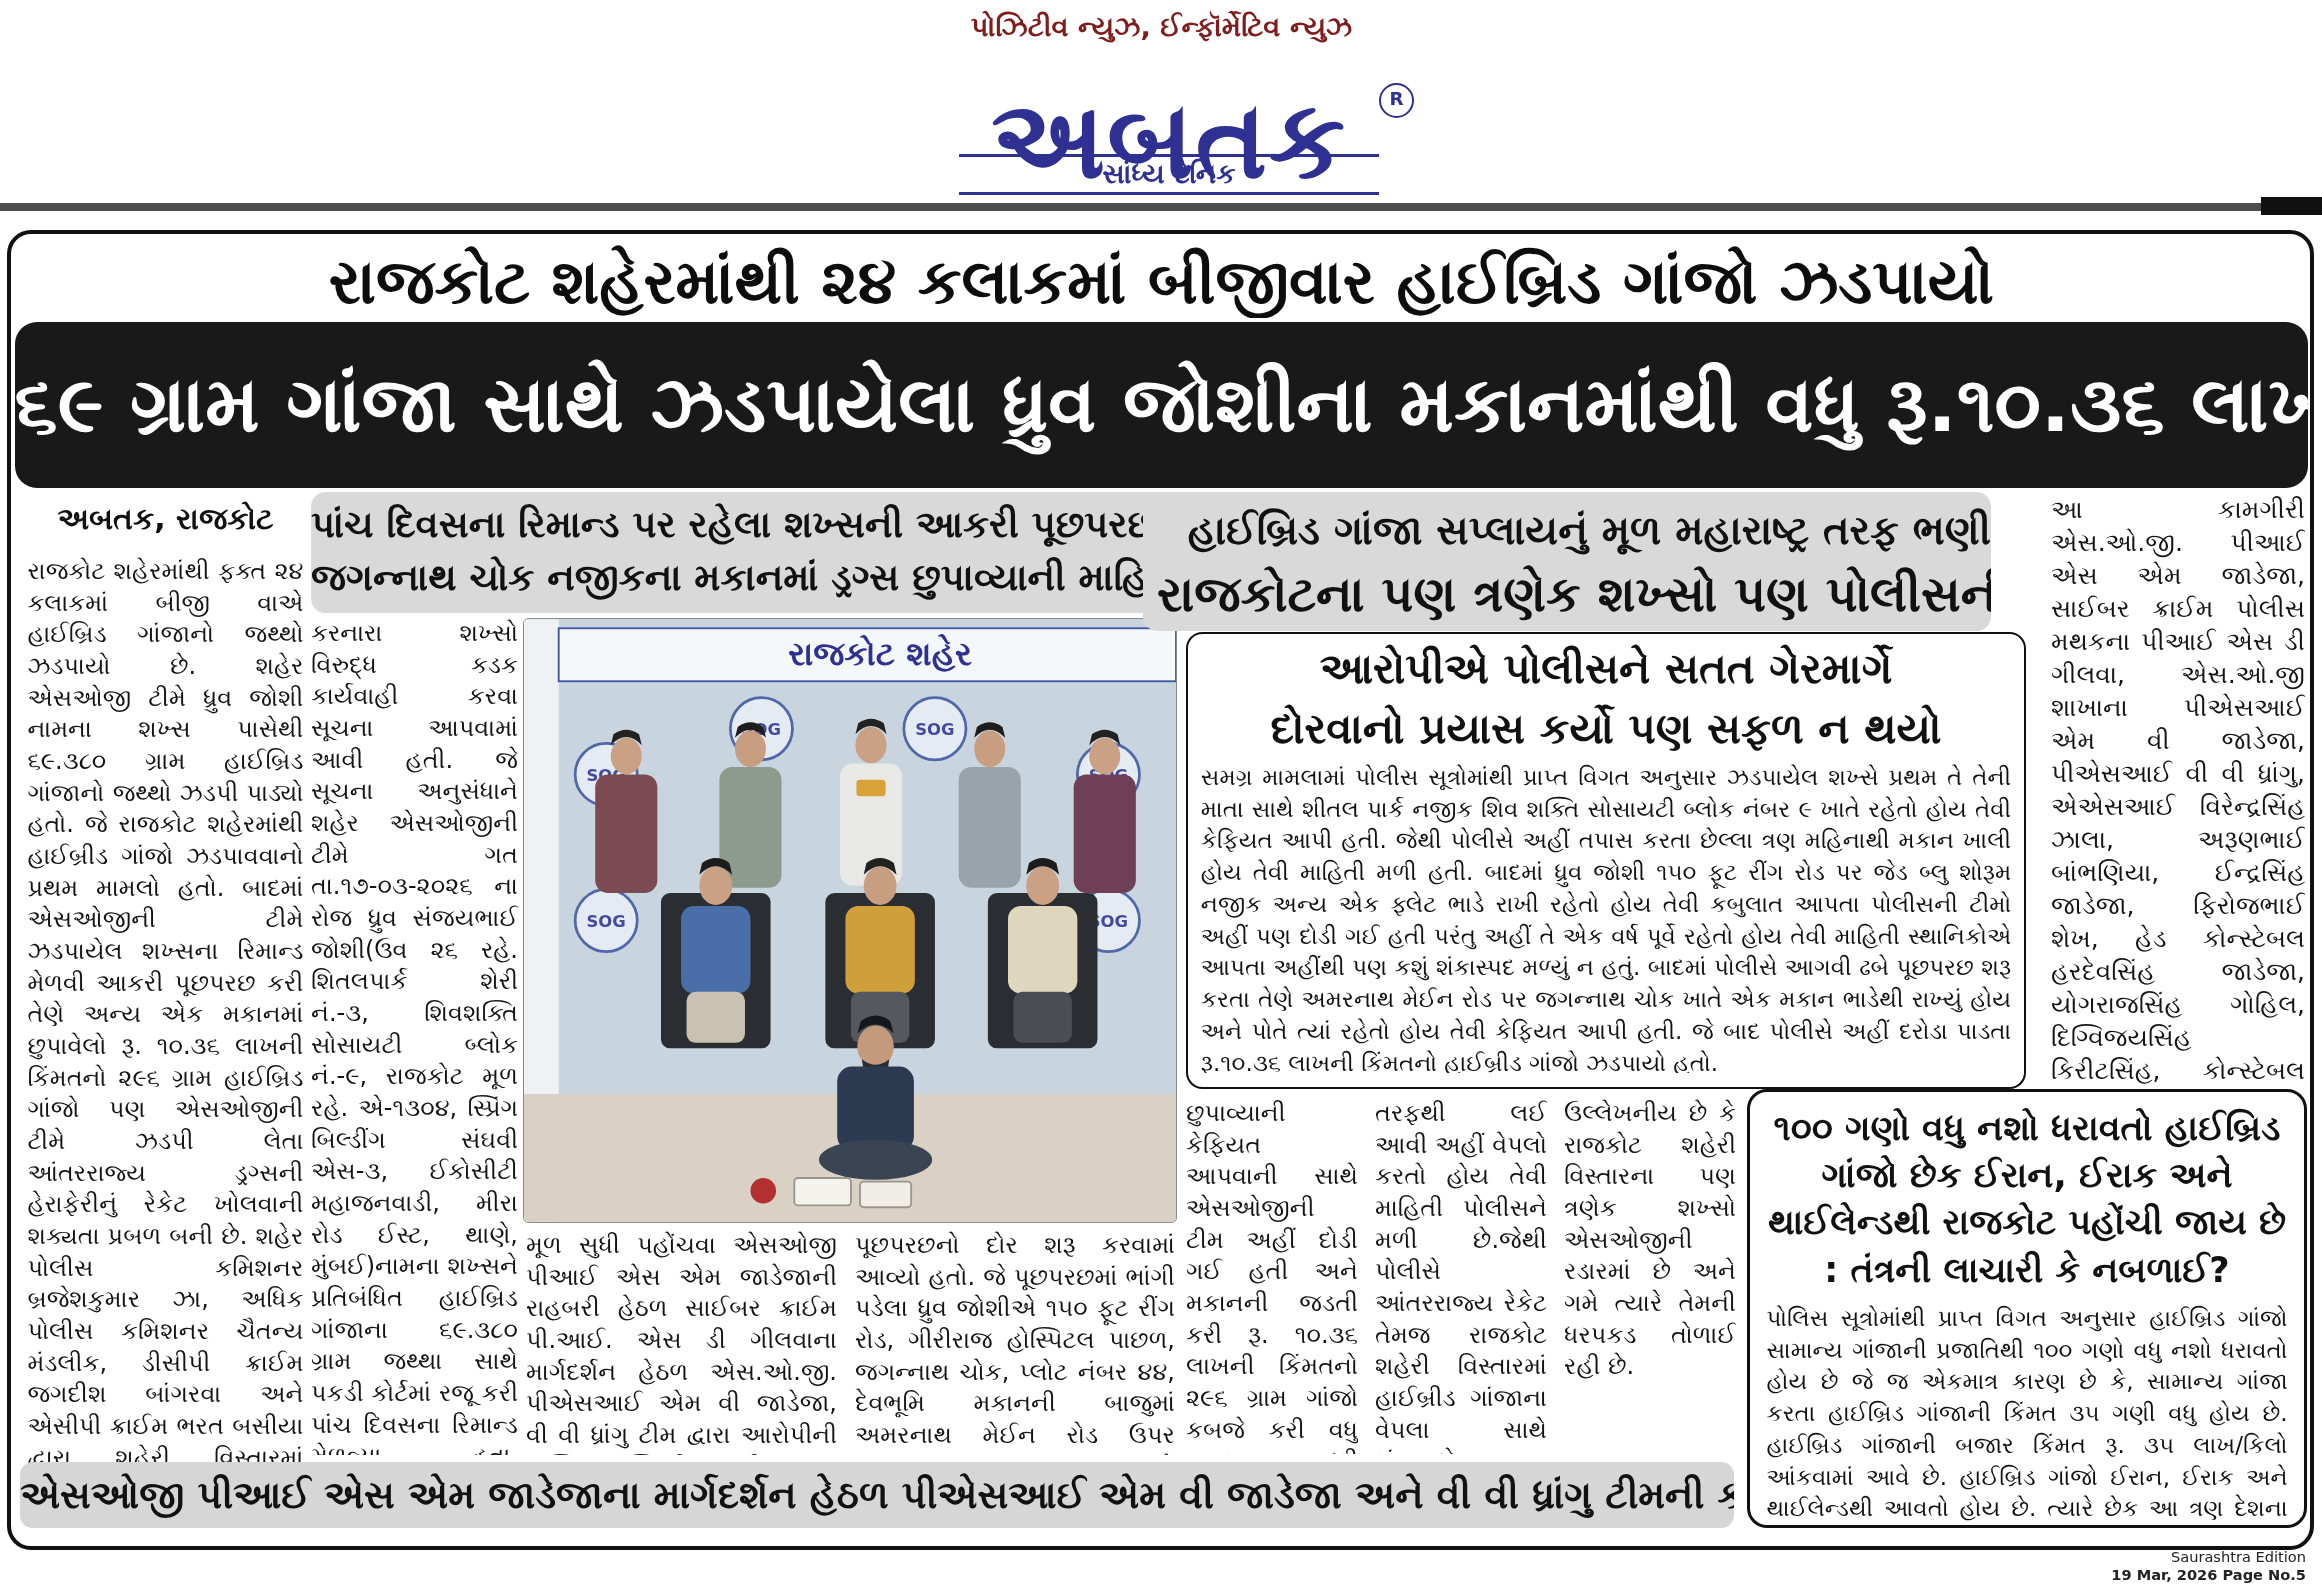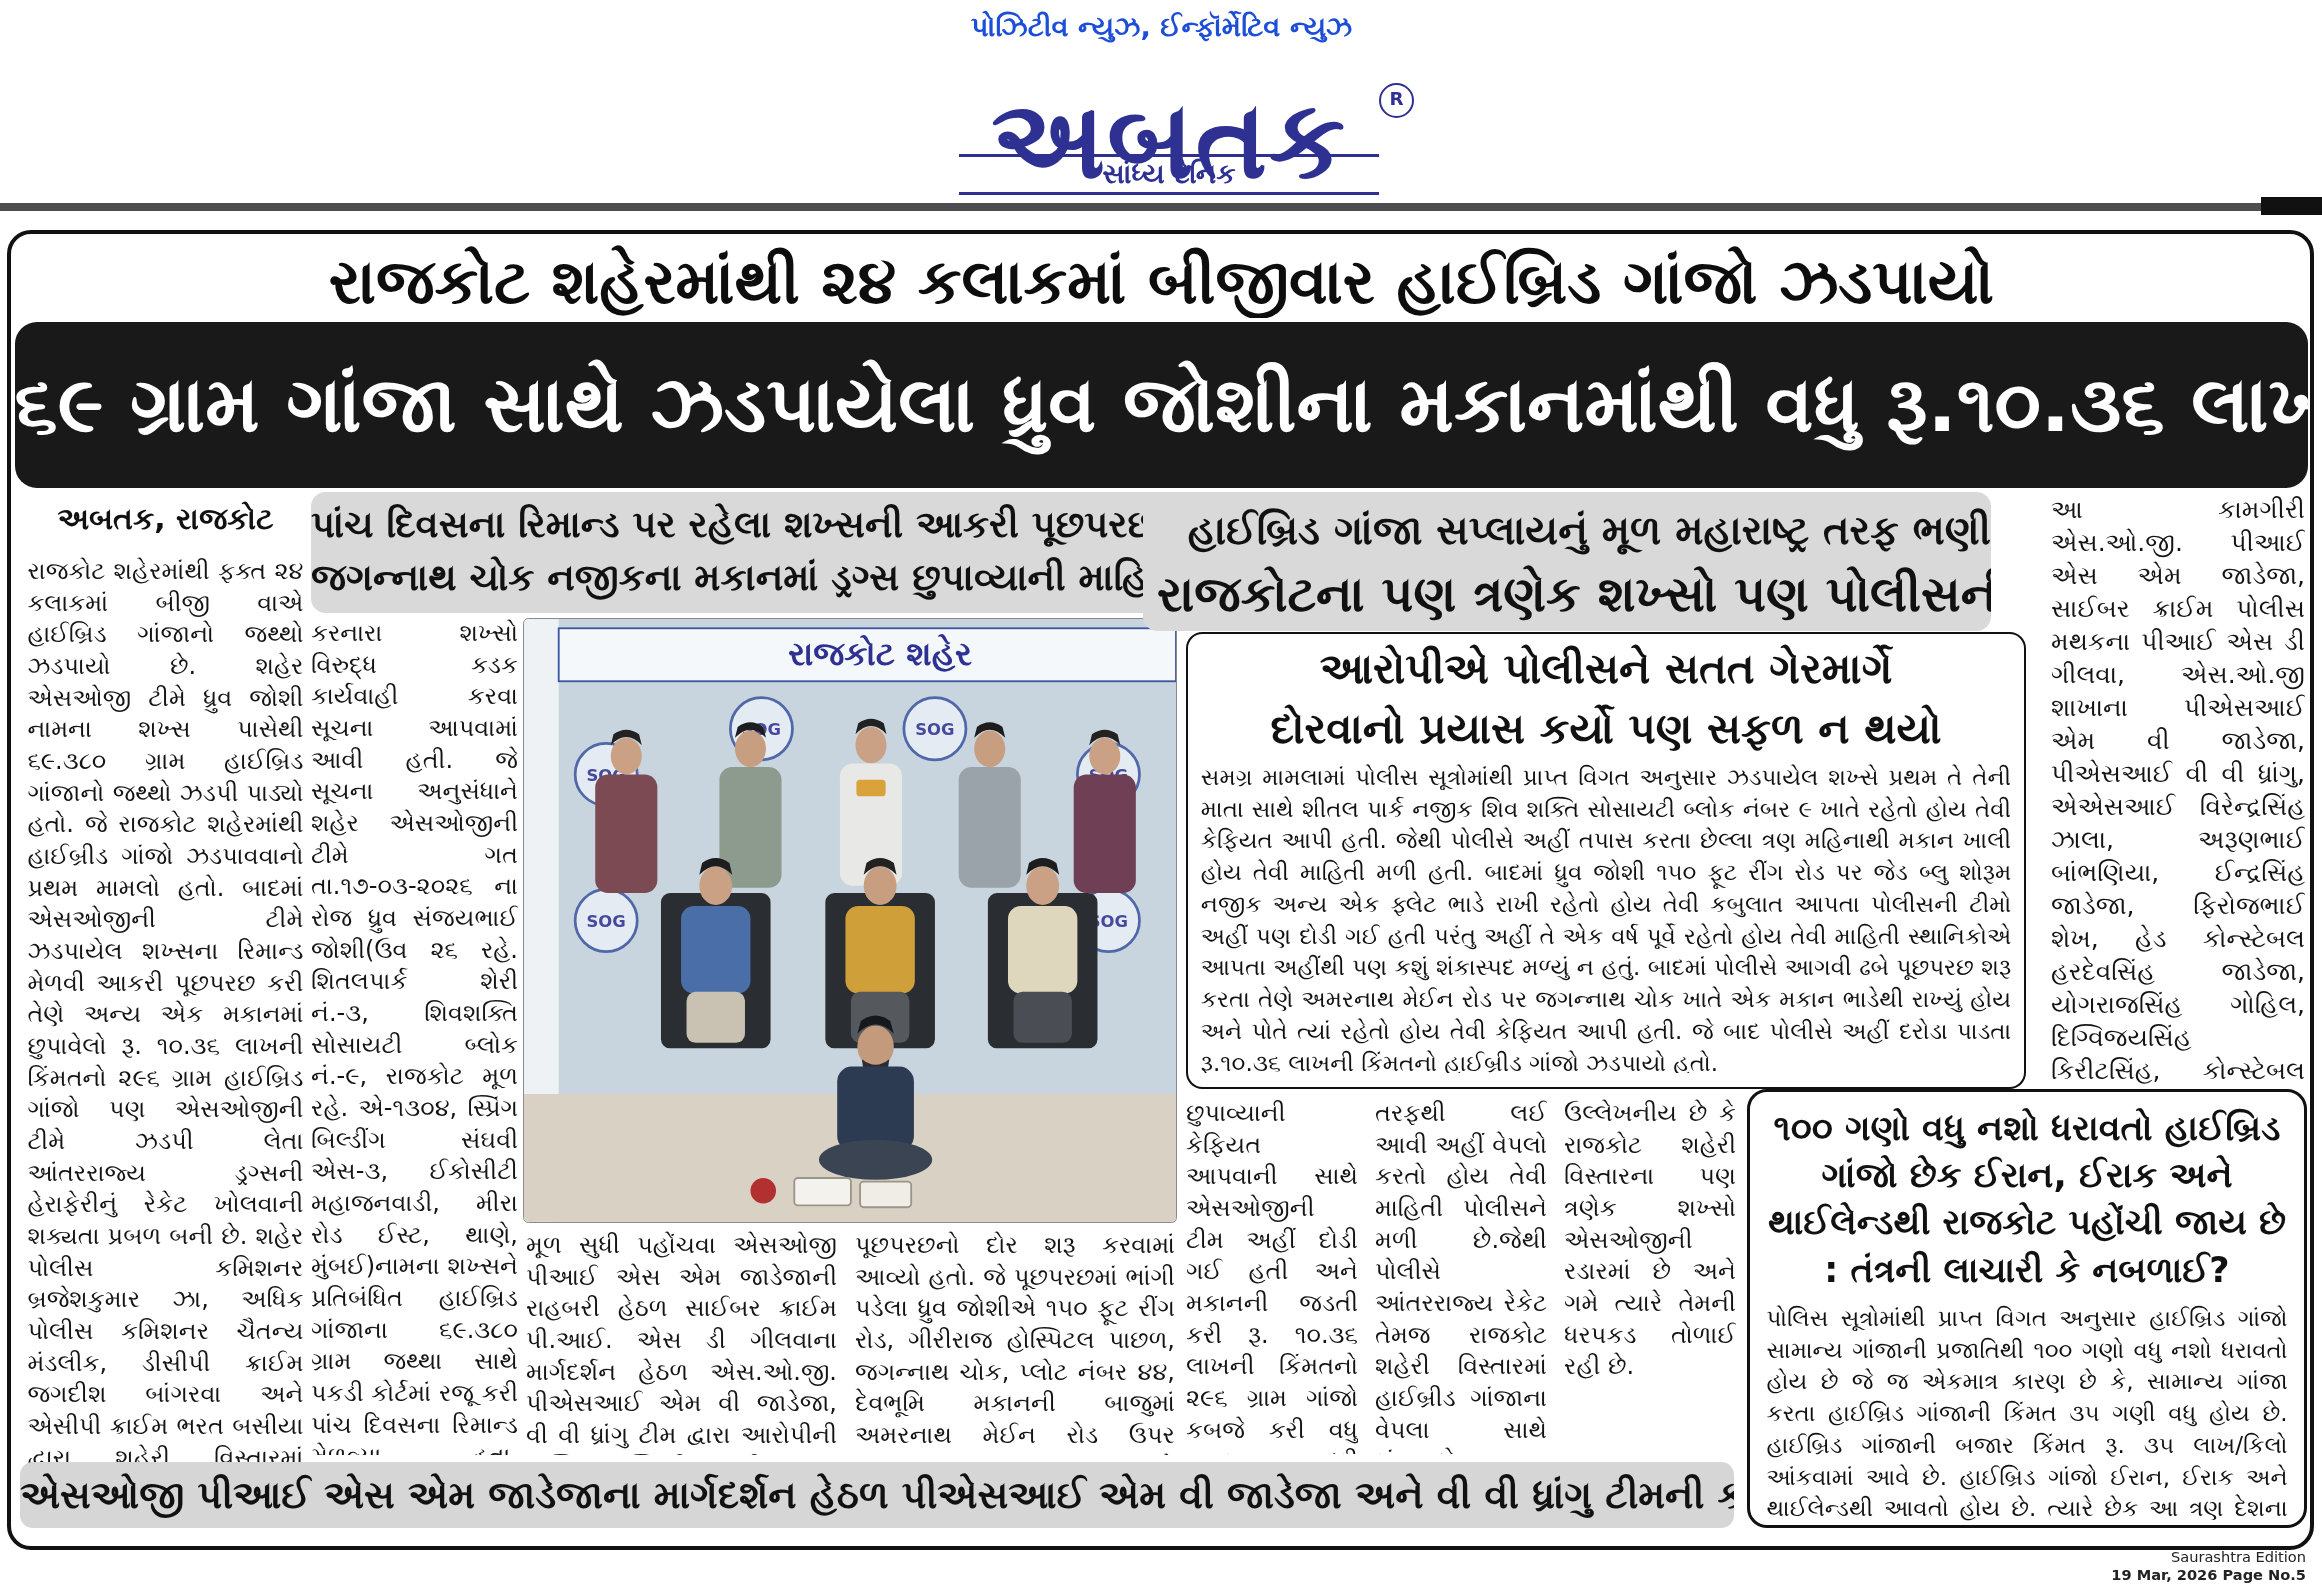--- a/index.html
+++ b/index.html
@@ -3,21 +3,21 @@
 <meta charset="utf-8">
 <style>
   html,body{margin:0;padding:0;background:#ffffff;}
   .page{
     position:relative;width:2323px;height:1586px;background:#ffffff;overflow:hidden;
     font-family:"DejaVu Sans","Liberation Sans",sans-serif;color:#111;
   }
   .abs{position:absolute;}
   
   .masthead{left:0;top:0;width:2323px;height:196px;text-align:center;}
-  .tagline{position:absolute;left:0;right:0;top:11px;font-size:27.4px;font-weight:bold;color:#1d4ed8;}
+  .tagline{position:absolute;left:0;right:0;top:11px;font-size:27.4px;font-weight:bold;color:#7f1d1d;}
   .logowrap{position:absolute;left:959px;top:37px;width:420px;height:119px;margin-top:48px;}
   .logo{font-size:108px;font-weight:900;color:#2e3192;letter-spacing:1.8px;line-height:110px;white-space:nowrap;}
   .reg{position:absolute;right:-35px;top:-1.8px;width:31px;height:31px;border:2.7px solid #2e3192;border-radius:50%;
        font-size:18.3px;line-height:27.4px;color:#2e3192;font-weight:bold;text-align:center;}
   .sublines{position:absolute;left:959px;top:154px;width:420px;}
   .subrule{height:2.7px;background:#2e3192;}
   .subtitle{font-size:27.4px;font-weight:bold;color:#2e3192;padding:1.8px 0;}
   
   .divider{left:0;top:203px;width:2323px;height:8.2px;background:#4d4d4f;}
   .divider-end{left:2261px;top:197px;width:62px;height:18.3px;background:#111;}

